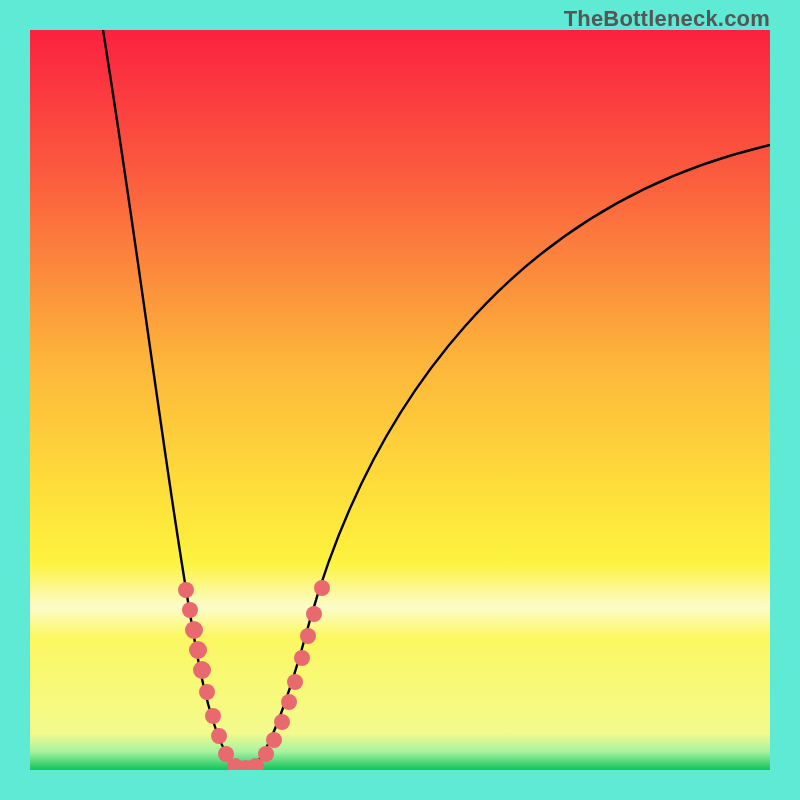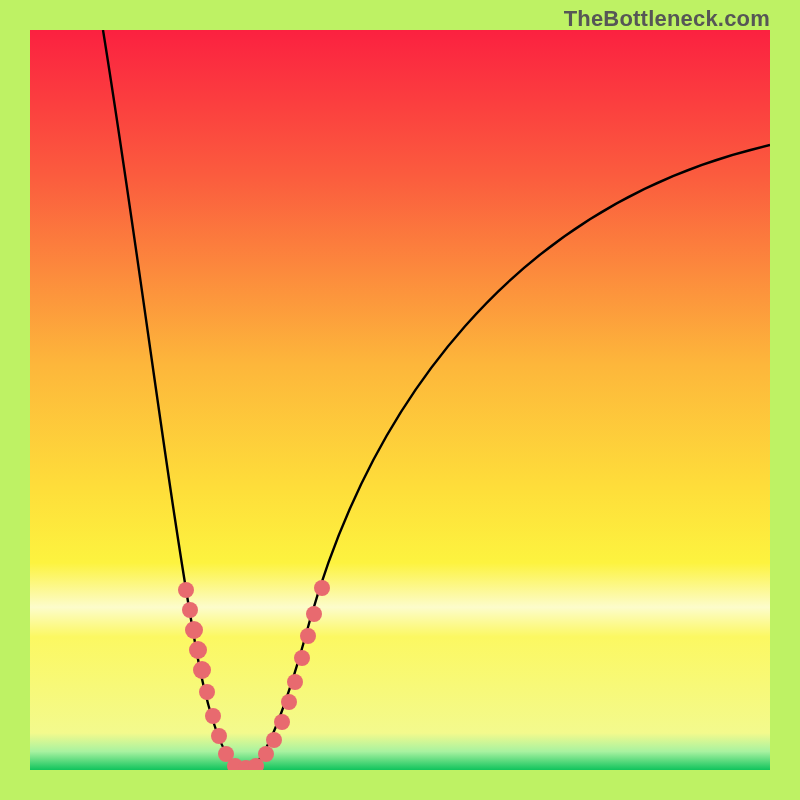--- a/index.html
+++ b/index.html
@@ -9,21 +9,21 @@
     height: 800px;
     background: #000;
     overflow: hidden;
   }
   .frame {
     position: absolute;
     left: 0;
     top: 0;
     width: 800px;
     height: 800px;
-    background: #bef264;
+    background: #5eead4;
   }
   .plot-area {
     position: absolute;
     left: 30px;
     top: 30px;
     width: 740px;
     height: 740px;
     overflow: hidden;
   }
   .gradient {

